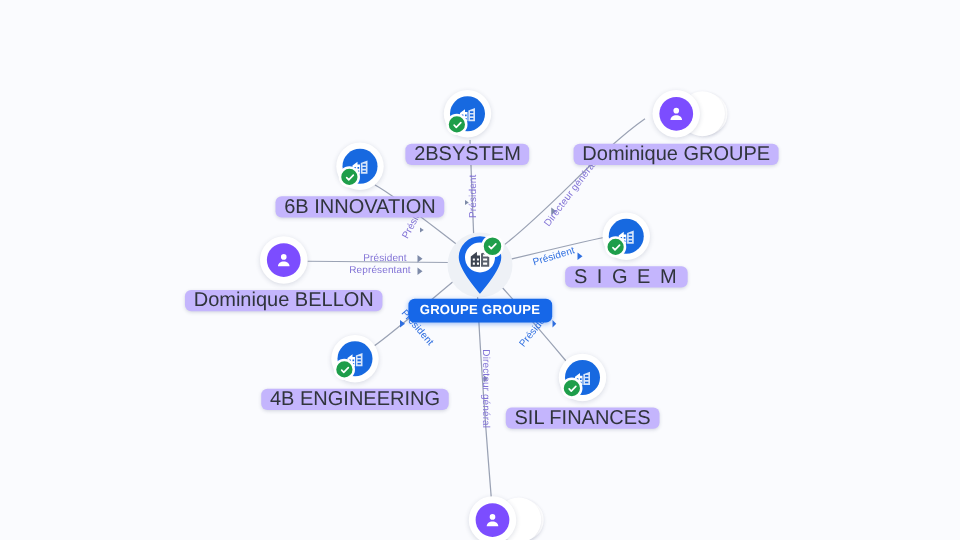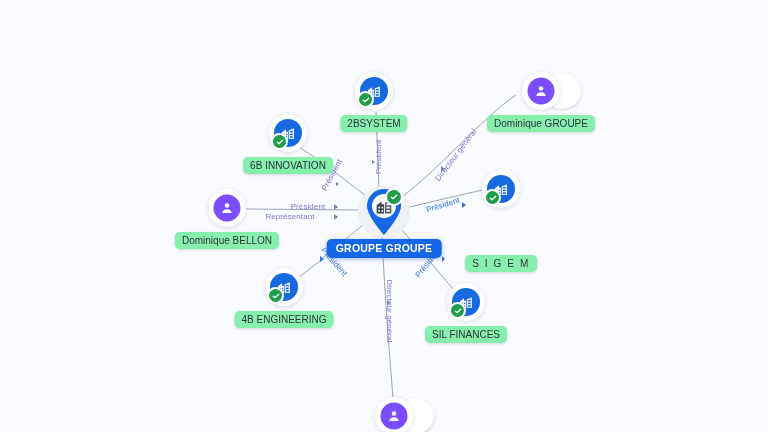--- a/index.html
+++ b/index.html
@@ -30,22 +30,22 @@
     position:absolute;left:50%;top:50%;transform:translate(-50%,-50%);
     border-radius:50%;display:flex;align-items:center;justify-content:center;
   }
   .node .badge{
     position:absolute;border-radius:50%;
     background:#1e9e4a;border:2px solid #ffffff;
     display:flex;align-items:center;justify-content:center;
   }
   .node .label{
     position:absolute;left:50%;transform:translateX(-50%);
-    white-space:nowrap;background:#86efac;color:#30343c;
-    border-radius:5px;padding:2px 7px;font-size:10px;line-height:13px;
+    white-space:nowrap;background:#c4b5fd;color:#30343c;
+    border-radius:5px;padding:2px 7px;font-size:16px;line-height:13px;
     box-shadow:0 1px 3px rgba(40,50,90,.18);
   }
 
   
   .company .halo{width:38px;height:38px;}
   .company .disc{width:28px;height:28px;background:#1769e0;}
   .company .badge{width:13px;height:13px;right:0px;top:0px;}
   .company .label{top:24px;}
 
   
@@ -120,21 +120,21 @@
       <path d="M 441 166 l 4 3 l -4 3 z"></path>
     </g>
   </svg>
 
   <div class="elabel purple" style="left:378px;top:157px;transform:translate(-50%,-50%) rotate(-90deg);"><span>Président</span></div>
 
   <div class="elabel purple" style="left:332px;top:175px;transform:translate(-50%,-50%) rotate(-62deg);"><span>Président</span></div>
 
   <div class="elabel purple" style="left:308px;top:206px;transform:translate(-50%,-50%);"><span>Président</span></div>
 
-  <div class="elabel purple" style="left:290px;top:216px;transform:translate(-50%,-50%);"><span>Représentant</span></div>
+  <div class="elabel purple" style="left:304px;top:216px;transform:translate(-50%,-50%);"><span>Représentant</span></div>
 
   <div class="elabel blue" style="left:334px;top:262px;transform:translate(-50%,-50%) rotate(49deg);"><span>Président</span></div>
 
   <div class="elabel purple" style="left:389px;top:311px;transform:translate(-50%,-50%) rotate(90deg);"><span>Directeur général</span></div>
 
   <div class="elabel blue" style="left:428px;top:263px;transform:translate(-50%,-50%) rotate(-51deg);"><span>Président</span></div>
 
   <div class="elabel blue" style="left:443px;top:205px;transform:translate(-50%,-50%) rotate(-17deg);"><span>Président</span></div>
 
   <div class="elabel purple" style="left:456px;top:155px;transform:translate(-50%,-50%) rotate(-53deg);"><span>Directeur général</span></div>
@@ -220,21 +220,21 @@
       <svg width="16" height="16" viewBox="0 0 24 24" fill="#ffffff">
         <path d="M3 21V11l6-4.5V10h3v11H3zm2-2h2v-2H5v2zm0-4h2v-2H5v2zm4 4h2v-2H9v2zm0-4h2v-2H9v2z"></path>
         <path d="M13 21V8l8-3v16h-8zm2-2h4v-2h-4v2zm0-4h4v-2h-4v2zm0-4h4V9h-4v2z" opacity=".82"></path>
       </svg>
     </div>
     <div class="badge">
       <svg width="8" height="8" viewBox="0 0 24 24" fill="none" stroke="#ffffff" stroke-width="4" stroke-linecap="round" stroke-linejoin="round">
           <path d="M4 12.5l5 5L20 6.5"></path>
         </svg>
     </div>
-    <div class="label" style="letter-spacing:1.6px;margin-top:42px;">S I G E M</div>
+    <div class="label" style="letter-spacing:1.6px;">S I G E M</div>
   </div>
 
   <div class="node person" style="left:541px;top:91px;">
     <div class="stack2"></div>
     <div class="stack1"></div>
     <div class="halo"></div>
     <div class="disc">
       <svg width="15" height="15" viewBox="0 0 24 24" fill="#ffffff">
         <circle cx="12" cy="8" r="3.6"></circle>
         <path d="M4.6 20c0-4 3.4-6.2 7.4-6.2S19.4 16 19.4 20H4.6z"></path>

